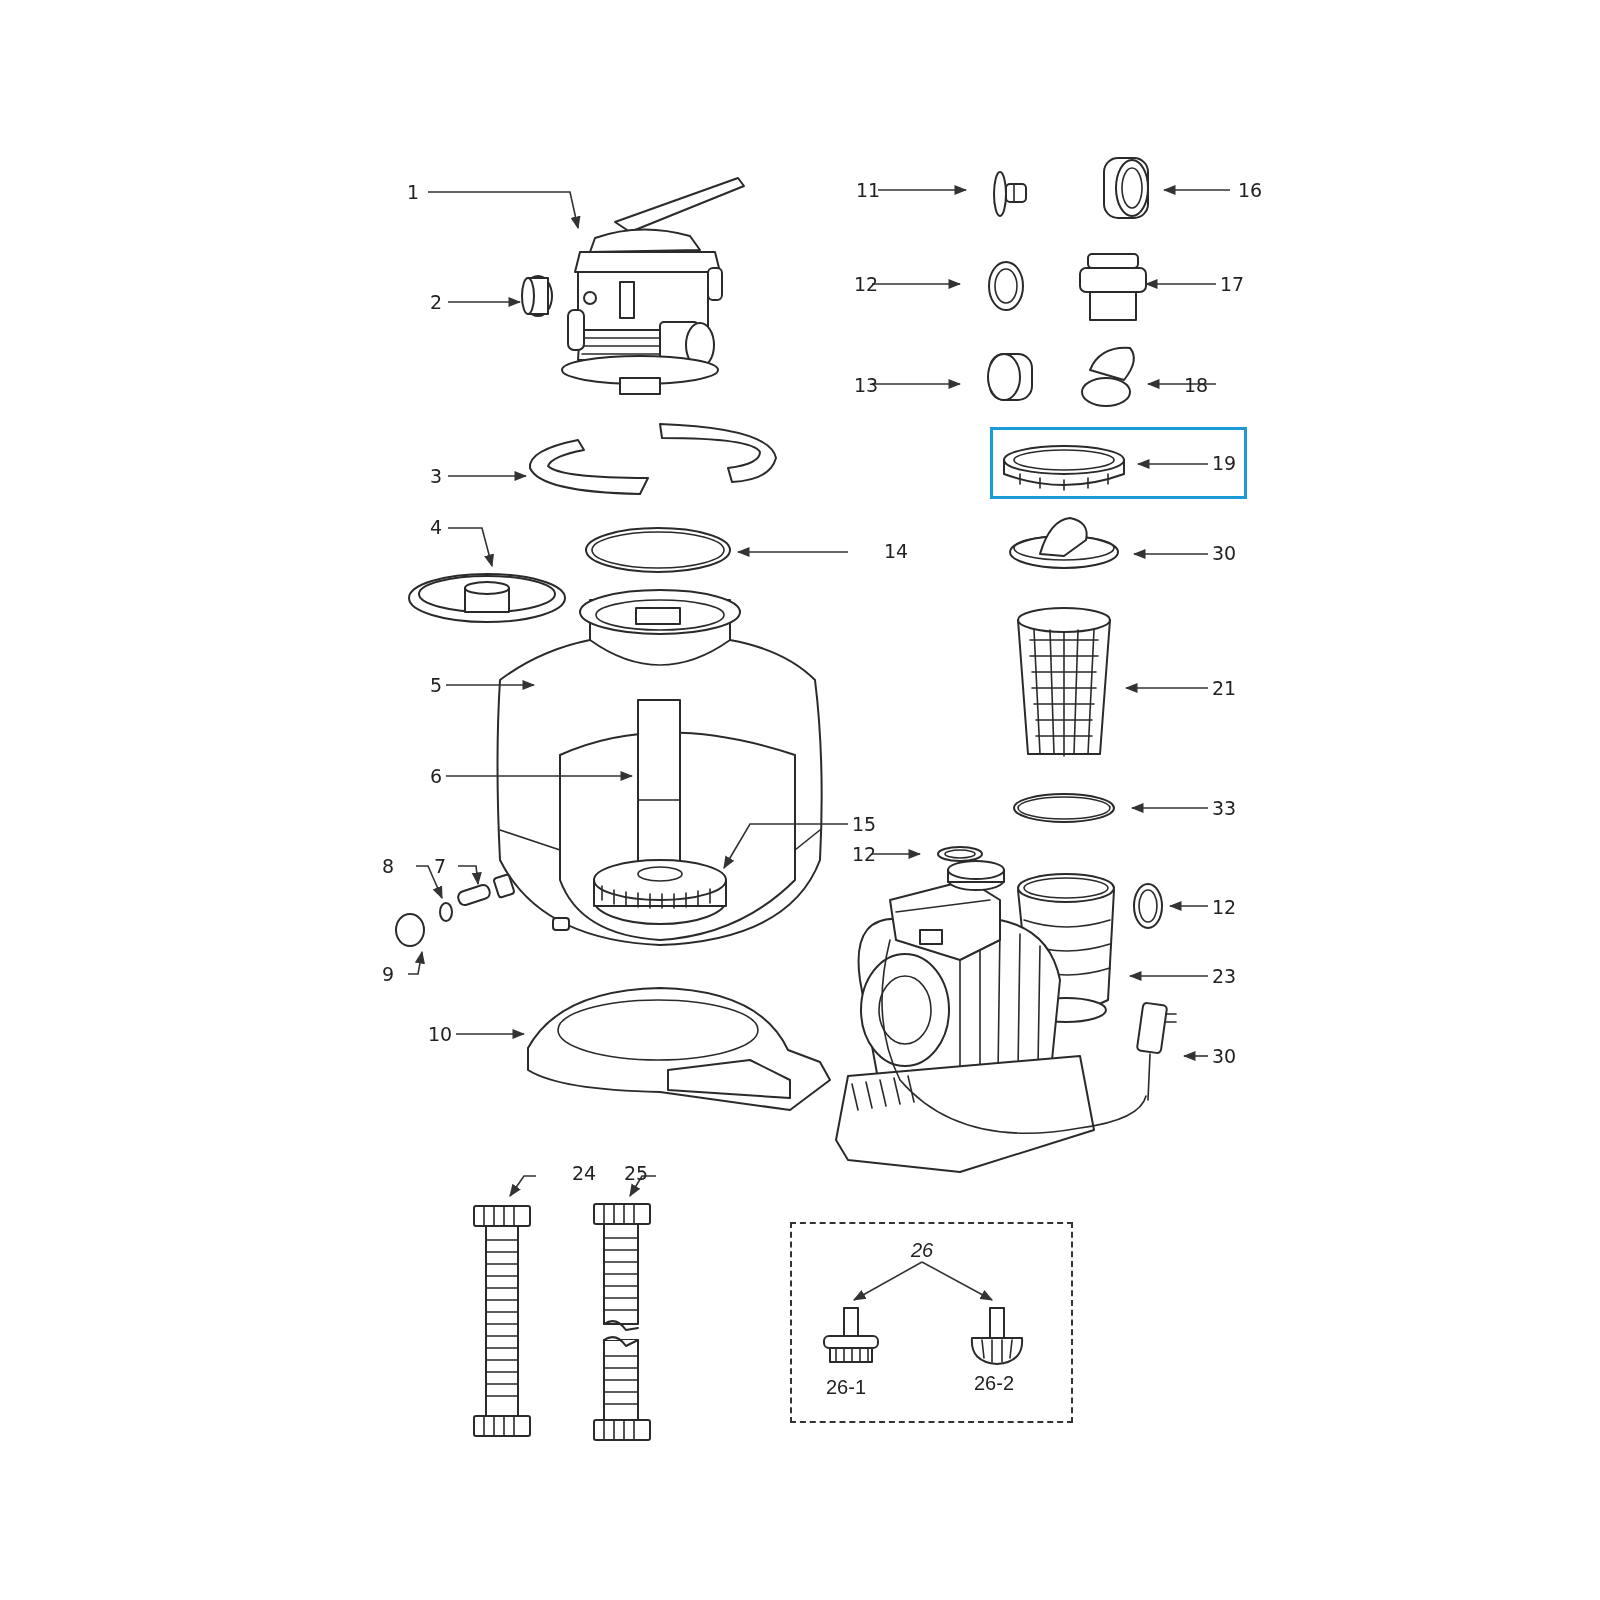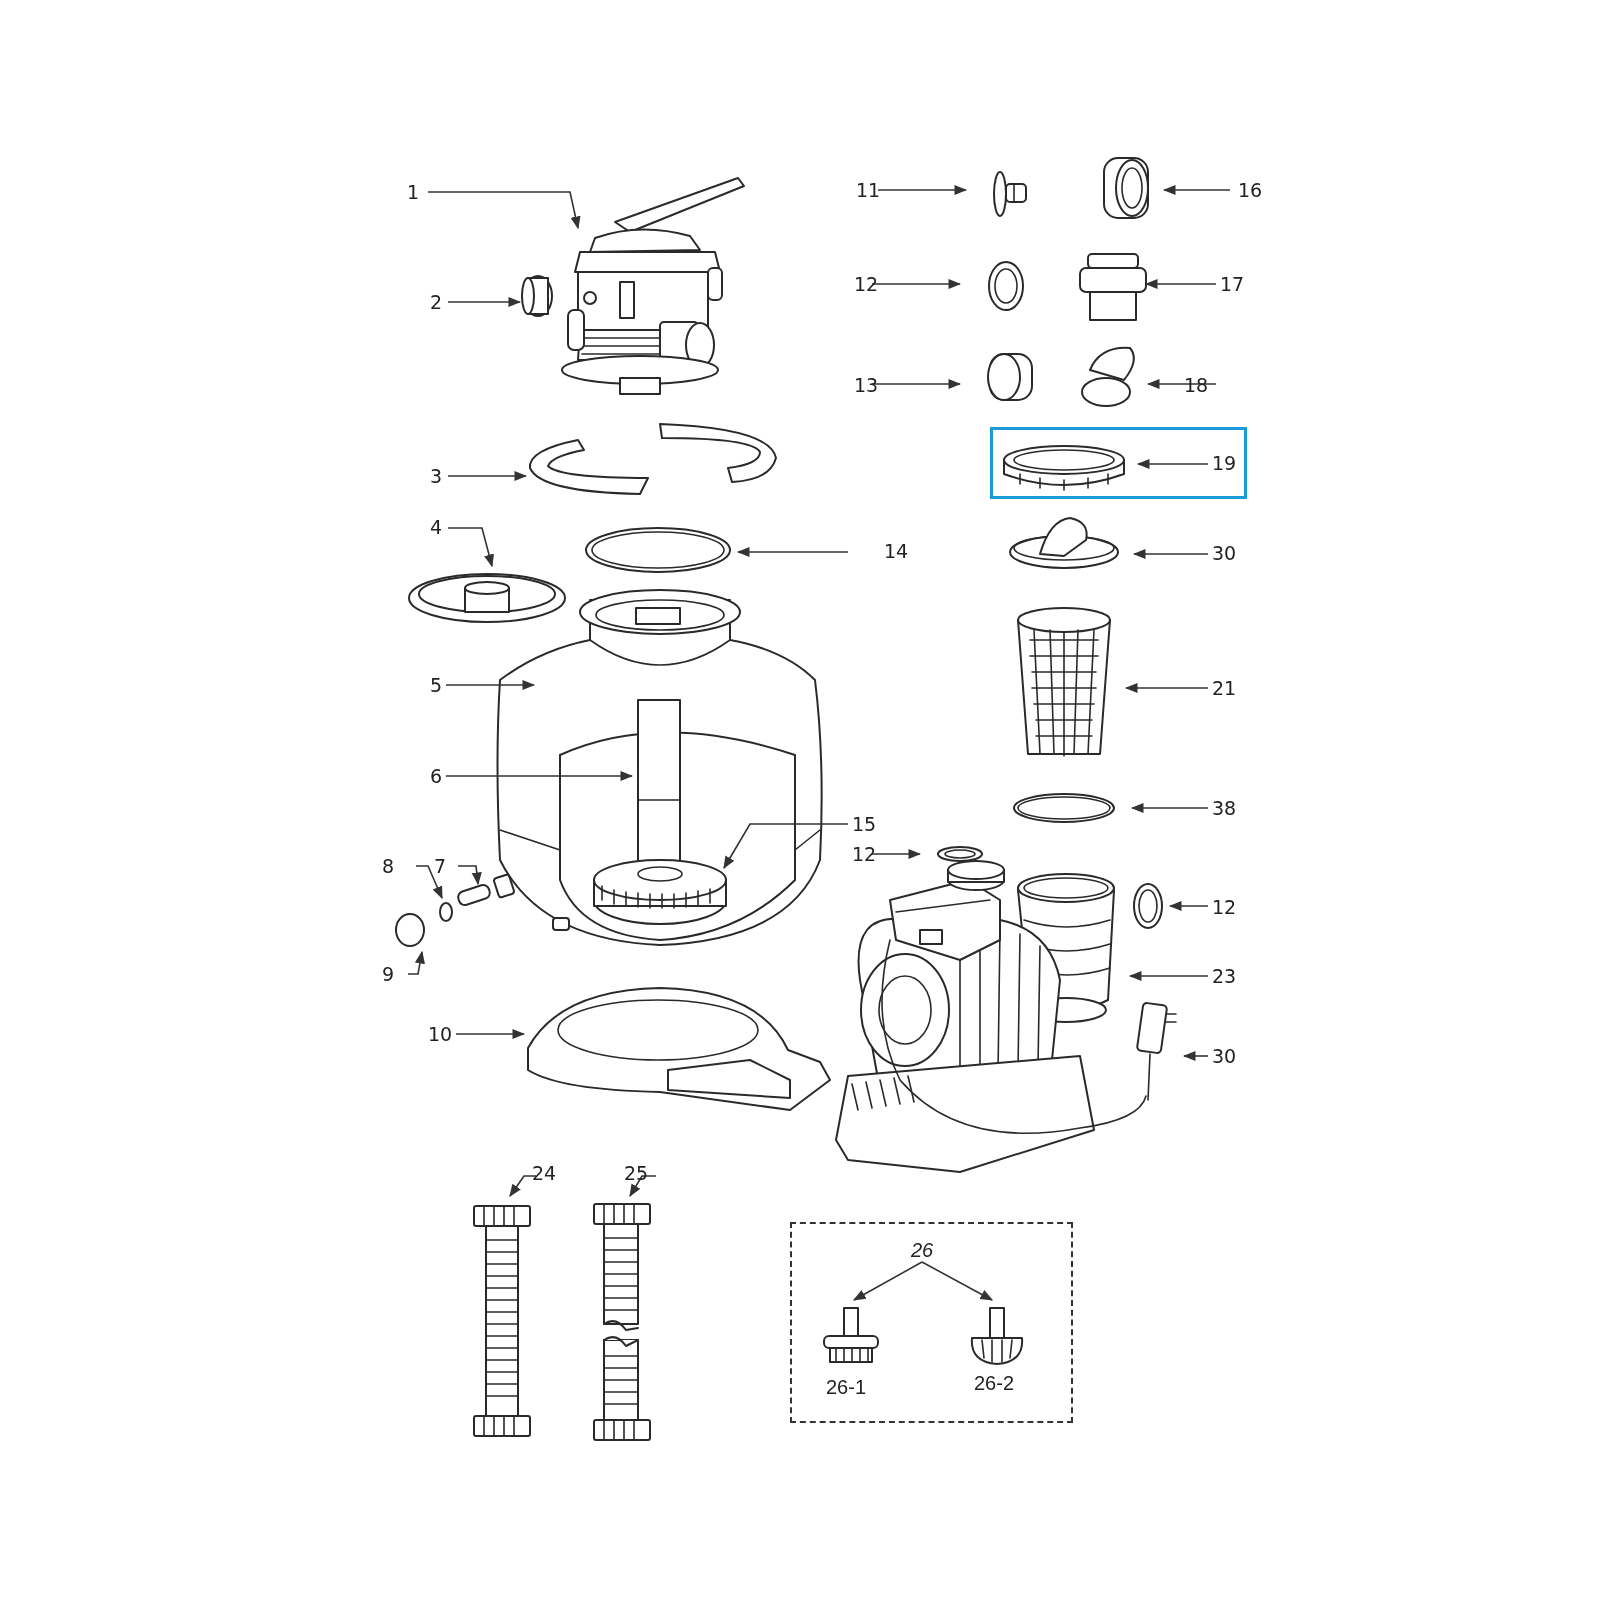--- a/index.html
+++ b/index.html
@@ -277,21 +277,21 @@
 <span class="lbl" style="left:854px; top:376px;">13</span>
 <span class="lbl" style="left:852px; top:542px;margin-left:32px;">14</span>
 <span class="lbl" style="left:852px; top:815px;">15</span>
 <span class="lbl" style="left:852px; top:845px;">12</span>
 <span class="lbl" style="left:1238px; top:181px;">16</span>
 <span class="lbl" style="left:1220px; top:275px;">17</span>
 <span class="lbl" style="left:1184px; top:376px;">18</span>
 <span class="lbl" style="left:1212px; top:454px;">19</span>
 <span class="lbl" style="left:1212px; top:544px;">30</span>
 <span class="lbl" style="left:1212px; top:679px;">21</span>
-<span class="lbl" style="left:1212px; top:799px;">38</span>
+<span class="lbl" style="left:1212px; top:799px;">33</span>
 <span class="lbl" style="left:1212px; top:898px;">12</span>
 <span class="lbl" style="left:1212px; top:967px;">23</span>
 <span class="lbl" style="left:1212px; top:1047px;">30</span>
-<span class="lbl" style="left:532px; top:1164px;text-align:center;">24</span>
+<span class="lbl" style="left:572px; top:1164px;text-align:center;">24</span>
 <span class="lbl" style="left:624px; top:1164px;">25</span>
 <span class="lbl arial" style="left:911px; top:1240px;font-style:italic;">26</span>
 <span class="lbl arial" style="left:826px; top:1377px;">26-1</span>
 <span class="lbl arial" style="left:974px; top:1373px;">26-2</span>
 
 </body></html>

